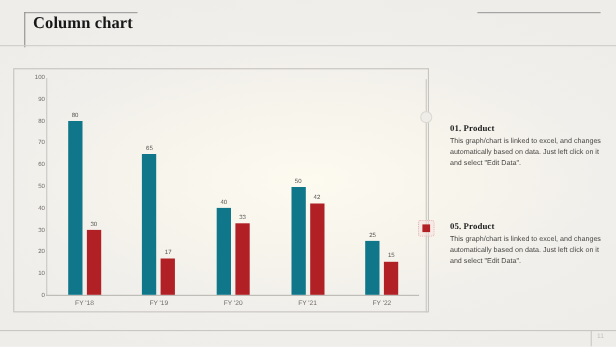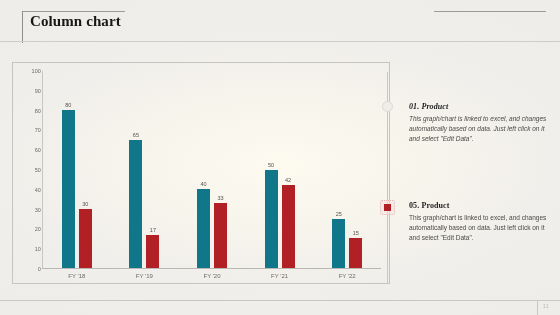--- a/index.html
+++ b/index.html
@@ -212,21 +212,21 @@
     width: 7px; height: 7px;
     background: #b02025;
   }
 
   
   .note {
     position: absolute;
     left: 409px;
     width: 146px;
   }
-  .note-1 { top: 102px; font-style: italic; }
+  .note-1 { top: 112px; }
   .note-2 { top: 201px; }
 
   .note-title {
     font-family: "Liberation Serif", serif;
     font-size: 8px;
     font-weight: bold;
     color: #1d1d1d;
     margin-bottom: 3px;
     letter-spacing: 0.1px;
   }

